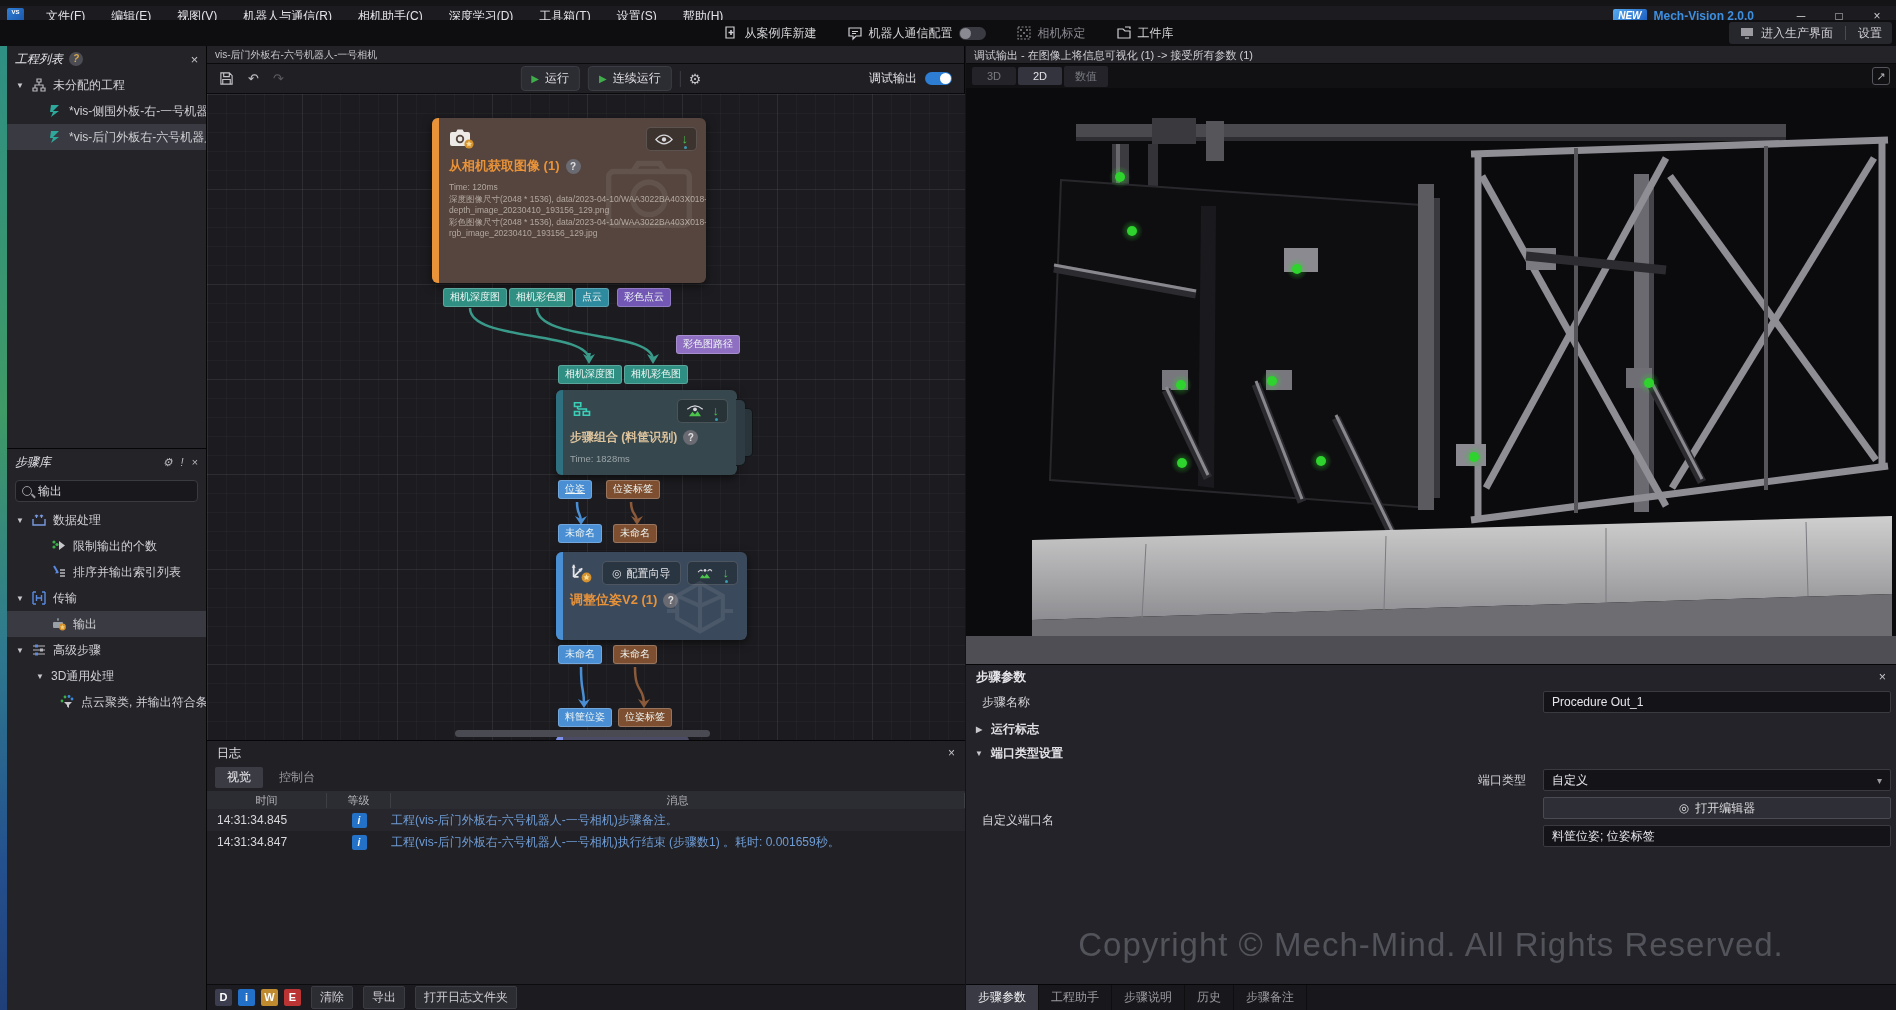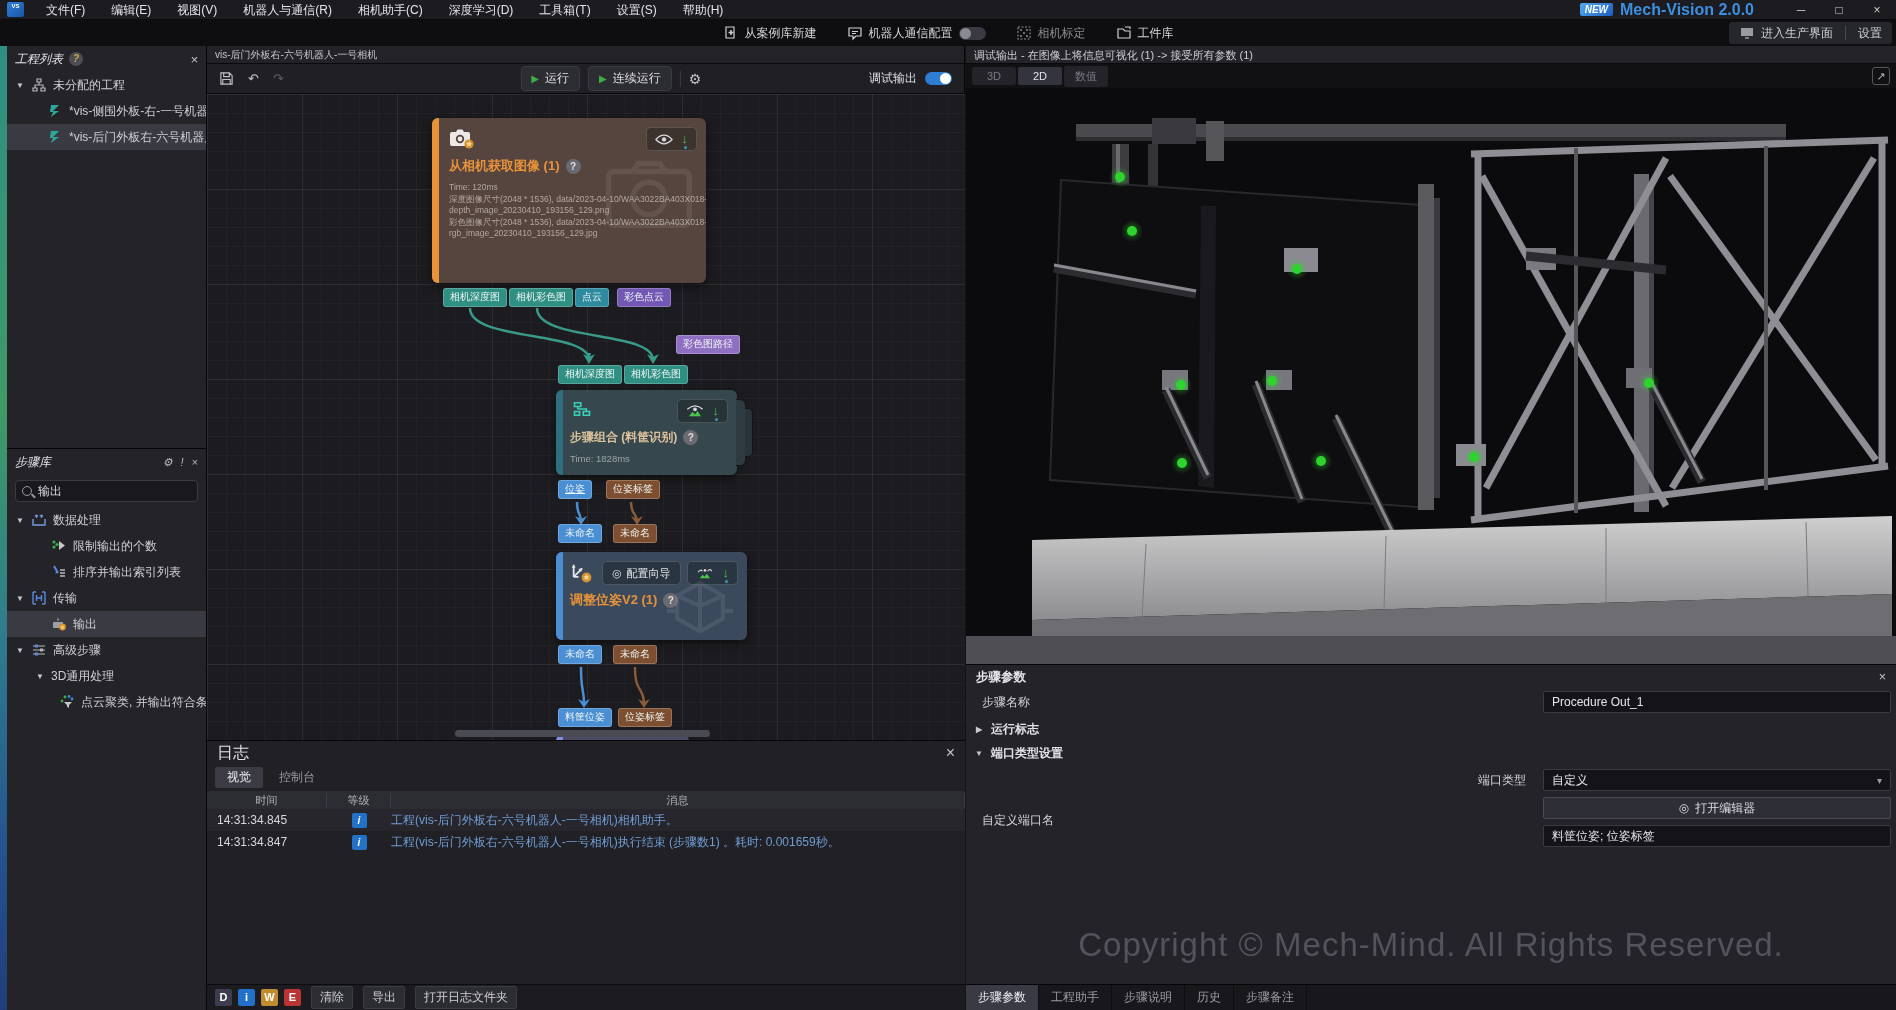--- a/index.html
+++ b/index.html
@@ -2,26 +2,26 @@
 <html><head>
 <meta charset="utf-8">
 <style>
   * { margin:0; padding:0; box-sizing:border-box; }
   html,body { background:#000; }
   body { font-family:"Liberation Sans", sans-serif; }
   .app { position:relative; width:1896px; height:1010px; background:#141417; overflow:hidden; color:#d8d8dc; }
   .abs { position:absolute; }
 
   
-  .menubar { position:absolute; left:0; top:0; width:1896px; height:20px; background:#1b1b20; display:flex; align-items:center; font-size:12px; color:#e4e4e8; border-bottom:1px solid #0a0a0c; }
+  .menubar { position:absolute; left:0; top:6px; width:1896px; height:20px; background:#1b1b20; display:flex; align-items:center; font-size:12px; color:#e4e4e8; border-bottom:1px solid #0a0a0c; }
   .logo { width:17px; height:15px; background:linear-gradient(135deg,#2f7fd6,#1a55a8); border-radius:2px; margin:0 9px 0 7px; color:#fff; font-size:6px; font-weight:bold; line-height:7px; text-align:center; padding-top:1px; }
   .menu-item { padding:0 13px; height:20px; line-height:20px; cursor:default; }
   .mb-right { margin-left:auto; display:flex; align-items:center; }
   .new-badge { background:linear-gradient(135deg,#55aaf0,#1c5ec0); color:#fff; font-size:10px; font-style:italic; font-weight:bold; padding:1px 5px; border-radius:2px; margin-right:7px; }
-  .app-title { color:#3d8fe0; font-weight:bold; font-size:16px; margin-right:28px; }
+  .app-title { color:#3d8fe0; font-weight:bold; font-size:12px; margin-right:28px; }
   .winbtn { width:38px; height:20px; text-align:center; line-height:20px; color:#ccc; font-size:12px; }
 
   
   .toolbar2 { position:absolute; left:0; top:20px; width:1896px; height:26px; background:#0e0e11; display:flex; align-items:center; justify-content:center; gap:30px; font-size:12px; color:#d4d4d8; }
   .tb-item { display:flex; align-items:center; gap:6px; }
   .toggle { width:27px; height:13px; border-radius:7px; background:#3a3a42; position:relative; }
   .toggle .knob { position:absolute; left:1px; top:1px; width:11px; height:11px; border-radius:50%; background:#8a8a92; }
   .toggle.on { background:#2d7dd2; }
   .toggle.on .knob { left:auto; right:1px; background:#fff; }
   .prod-group { position:absolute; right:4px; top:2px; height:22px; background:#26262d; border-radius:3px; display:flex; align-items:center; padding:0 10px; gap:12px; font-size:12px; color:#cfcfd4; }
@@ -85,21 +85,21 @@
   .t-brown { background:#7d4f30; }
 
   .wizard-btn { display:flex; align-items:center; gap:5px; background:rgba(15,15,18,.35); border:1px solid rgba(255,255,255,.16); border-radius:5px; padding:3px 9px; height:24px; font-size:11px; color:#e4e4e8; white-space:nowrap; }
 
   
   .stack::before { content:""; position:absolute; right:-9px; top:9px; bottom:9px; width:9px; background:#2f3b42; border:1px solid #15181b; border-left:none; border-radius:0 6px 6px 0; }
   .stack::after { content:""; position:absolute; right:-16px; top:18px; bottom:18px; width:7px; background:#28333a; border:1px solid #121518; border-left:none; border-radius:0 5px 5px 0; }
 
   
   .log { position:absolute; left:0; top:694px; width:758px; height:270px; background:#202025; border-top:1px solid #060608; }
-  .log-head { height:24px; display:flex; align-items:center; padding:0 10px; font-size:16px; color:#e0e0e4;gap:37px; }
+  .log-head { height:24px; display:flex; align-items:center; padding:0 10px; font-size:12px; color:#e0e0e4;gap:37px; }
   .log-tabs { height:24px; display:flex; align-items:center; gap:4px; padding:0 8px; }
   .ltab { font-size:12px; padding:2px 12px; border-radius:2px; color:#9a9aa0; }
   .ltab.on { background:#3b3b44; color:#e8e8ec; }
   .lthead { height:18px; margin-top:2px; background:#2c2c33; display:grid; grid-template-columns:120px 64px 1fr; font-size:11px; color:#b4b4ba; align-items:center; text-align:center; }
   .lthead span { border-right:1px solid #3e3e46; }
   .lrow { height:22px; display:grid; grid-template-columns:120px 64px 1fr; align-items:center; font-size:12px; }
   .lrow:nth-child(odd) { background:#26262c; }
   .ltime { color:#d8d8dc; padding-left:10px; }
   .lvl { width:15px; height:15px; margin:0 auto; background:#2472c8; color:#fff; border-radius:2px; font-size:10px; font-weight:bold; font-style:italic; text-align:center; line-height:15px; }
   .lmsg { color:#6f9cd4; white-space:nowrap; overflow:hidden; }
@@ -509,21 +509,21 @@
       </div>
       <div class="lthead">
         <span>时间</span>
         <span>等级</span>
         <span>消息</span>
       </div>
       <div>
         <div class="lrow">
           <span class="ltime">14:31:34.845</span>
           <span class="lvl">i</span>
-          <span class="lmsg">工程(vis-后门外板右-六号机器人-一号相机)相机助手。</span>
+          <span class="lmsg">工程(vis-后门外板右-六号机器人-一号相机)步骤备注。</span>
         </div>
         <div class="lrow">
           <span class="ltime">14:31:34.847</span>
           <span class="lvl">i</span>
           <span class="lmsg">工程(vis-后门外板右-六号机器人-一号相机)执行结束 (步骤数1) 。耗时: 0.001659秒。</span>
         </div>
       </div>
       <div class="log-foot">
         <span class="fbadge fb-d">D</span>
         <span class="fbadge fb-i">i</span>

